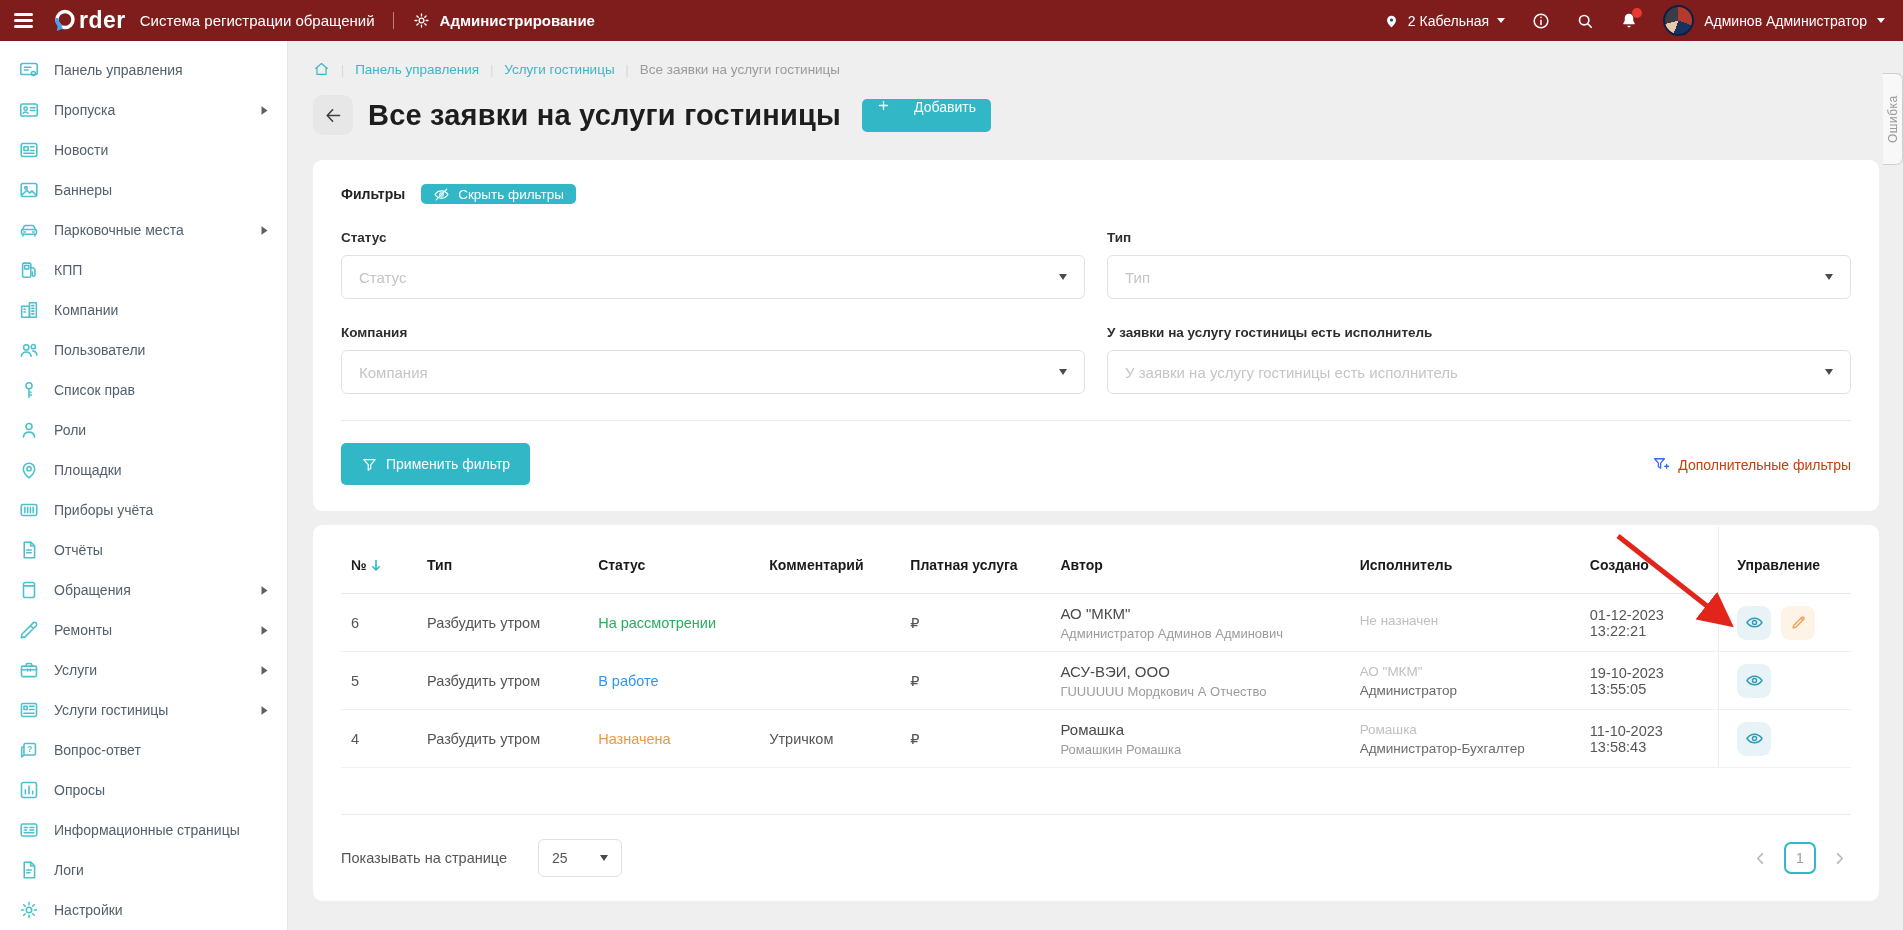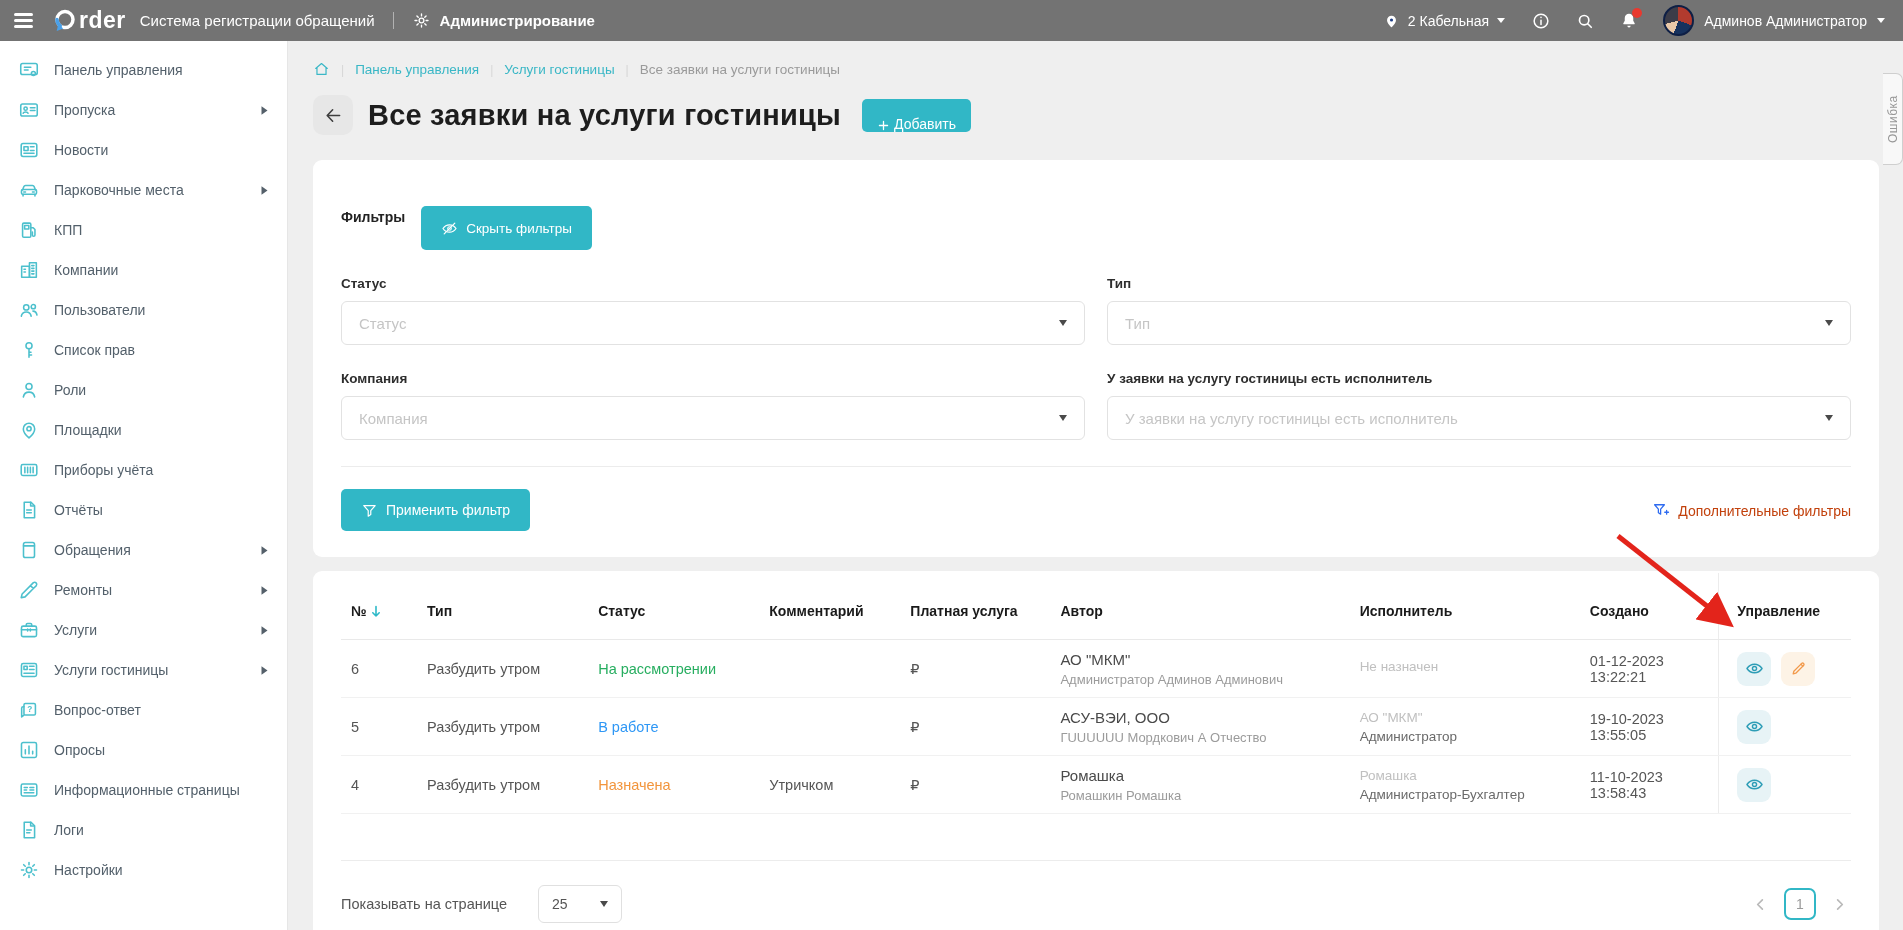--- a/index.html
+++ b/index.html
@@ -1,20 +1,20 @@
 <!DOCTYPE html>
 <html lang="ru"><head>
 <meta charset="utf-8">
 <style>
   * { margin:0; padding:0; box-sizing:border-box; }
   html,body { width:1903px; height:930px; overflow:hidden; }
   body { font-family:"Liberation Sans","DejaVu Sans",sans-serif; background:#efefef; position:relative; }
 
   
-  .topbar { height:41px; background:#737373; display:flex; align-items:center; justify-content:space-between; padding:0 18px 0 14px; color:#fff; }
+  .topbar { height:41px; background:#7f1d1d; display:flex; align-items:center; justify-content:space-between; padding:0 18px 0 14px; color:#fff; }
   .tb-left, .tb-right { display:flex; align-items:center; }
   .hamburger { display:flex; flex-direction:column; gap:3.5px; width:22px; cursor:pointer; margin-right:16px; }
   .hamburger i { display:block; width:19px; height:2.4px; background:#fff; border-radius:2px; }
   .logo { display:flex; align-items:center; gap:1px; margin-right:14px; cursor:pointer; }
   .logo-text { font-size:23px; font-weight:800; letter-spacing:.5px; color:#fff; }
   .tb-subtitle { font-size:15px; margin-right:18px; }
   .tb-divider { width:1px; height:17px; background:rgba(255,255,255,.45); margin-right:18px; }
   .tb-admin { display:flex; align-items:center; gap:9px; font-size:15px; font-weight:700; cursor:pointer; }
   .tb-loc { display:flex; align-items:center; gap:8px; font-size:14px; cursor:pointer; margin-right:26px; }
   .caret-w { width:0; height:0; border-left:4.5px solid transparent; border-right:4.5px solid transparent; border-top:5.5px solid #fff; }
@@ -37,29 +37,29 @@
   
   .breadcrumb { margin-top:20px; display:flex; align-items:center; gap:11px; font-size:13.5px; }
   .breadcrumb .sep::before { content:"|"; color:#d7d7d7; font-size:12px; }
   .bc-link { color:#3ab7c6; cursor:pointer; text-decoration:none; }
   .bc-current { color:#9a9a9a; }
 
   
   .title-row { margin-top:14px; display:flex; align-items:center; gap:15px; height:46px; }
   .back-btn { width:40px; height:40px; border:none; border-radius:10px; background:#e7e7e7; display:inline-flex; align-items:center; justify-content:center; cursor:pointer; }
   h1 { font-size:29px; font-weight:800; color:#1d1d1d; letter-spacing:.2px; }
-  .add-btn { margin-left:6px; display:inline-flex; align-items:flex-end; gap:4px; background:#31b7c6; color:#fff; border:none; border-radius:5px; height:33px; padding:0 15px; font-size:14px; cursor:pointer; font-family:inherit; }
+  .add-btn { margin-left:6px; display:inline-flex; align-items:flex-start; gap:24px; background:#31b7c6; color:#fff; border:none; border-radius:5px; height:33px; padding:0 15px; font-size:14px; cursor:pointer; font-family:inherit; }
 
   
   .card { background:#fff; border-radius:9px; }
   .filters-card { margin-top:22px; padding:24px 28px 26px; }
   .filters-head { display:flex; align-items:center; gap:16px; }
   .filters-head h2 { font-size:14px; font-weight:800; color:#222; }
   .teal-btn { display:inline-flex; align-items:center; gap:8px; background:#31b7c6; color:#fff; border:none; border-radius:5px; font-size:13.5px; cursor:pointer; font-family:inherit; }
-  .hide-btn { height:44px; padding:0 20px;margin-top:22px; }
+  .hide-btn { height:20px; padding:0 12px; }
   .filters-grid { display:grid; grid-template-columns:1fr 1fr; column-gap:22px; row-gap:26px; margin-top:26px; }
   .flabel { font-size:13.5px; font-weight:700; color:#2e2e2e; margin-bottom:10px; }
   .fselect { height:44px; border:1px solid #e2e2e2; border-radius:6px; display:flex; align-items:center; justify-content:space-between; padding:0 17px; cursor:pointer; background:#fff; }
   .fph { font-size:15px; color:#c5c5c5; }
   .caret { width:0; height:0; border-left:4.5px solid transparent; border-right:4.5px solid transparent; border-top:6px solid #4a4a4a; }
   .fdiv { border:none; border-top:1px solid #ececec; margin-top:26px; }
   .filters-foot { margin-top:22px; display:flex; align-items:center; justify-content:space-between;gap:24px; }
   .apply-btn { height:42px; padding:0 20px; font-size:14px; }
   .extra-link { display:inline-flex; align-items:flex-end; gap:8px; color:#c2410c; font-size:14px; cursor:pointer; text-decoration:none; }
 
@@ -188,20 +188,30 @@
         </span>
       </div>
       <div class="side-item">
         <span class="si-icon">
           <svg viewBox="0 0 24 24" width="22" height="22" fill="none" stroke="#4cc0cd" stroke-width="1.7" stroke-linecap="round" stroke-linejoin="round">
             <rect x="3.5" y="5" width="17" height="14" rx="2"></rect>
             <path d="M6.5 8.5h4.5v4H6.5zM13.5 8.5h4M13.5 12.5h4M6.5 15.5h11"></path>
           </svg>
         </span>
         <span class="si-label">Новости</span>
+      </div>
+      <div class="side-item">
+        <span class="si-icon">
+          <svg viewBox="0 0 24 24" width="22" height="22" fill="none" stroke="#4cc0cd" stroke-width="1.7" stroke-linecap="round" stroke-linejoin="round">
+            <rect x="3.5" y="5" width="17" height="14" rx="2"></rect>
+            <circle cx="8.7" cy="9.7" r="1.4"></circle>
+            <path d="M5 16.8l4.6-4.6 3.2 3.2 2.4-2.4 3.8 3.8"></path>
+          </svg>
+        </span>
+        <span class="si-label">Баннеры</span>
       </div>
       <div class="side-item">
         <span class="si-icon">
           <svg viewBox="0 0 24 24" width="22" height="22" fill="none" stroke="#4cc0cd" stroke-width="1.7" stroke-linecap="round" stroke-linejoin="round">
             <path d="M5 12l1.3-3.6c.3-.8 1-1.4 1.9-1.4h7.6c.9 0 1.6.6 1.9 1.4L19 12M5.5 16.8v1.7M18.5 16.8v1.7"></path>
             <rect x="3.8" y="11.5" width="16.4" height="5.2" rx="1.4"></rect>
             <path d="M6.3 14.1h1.9M15.8 14.1h1.9"></path>
           </svg>
         </span>
         <span class="si-label">Парковочные места</span>

